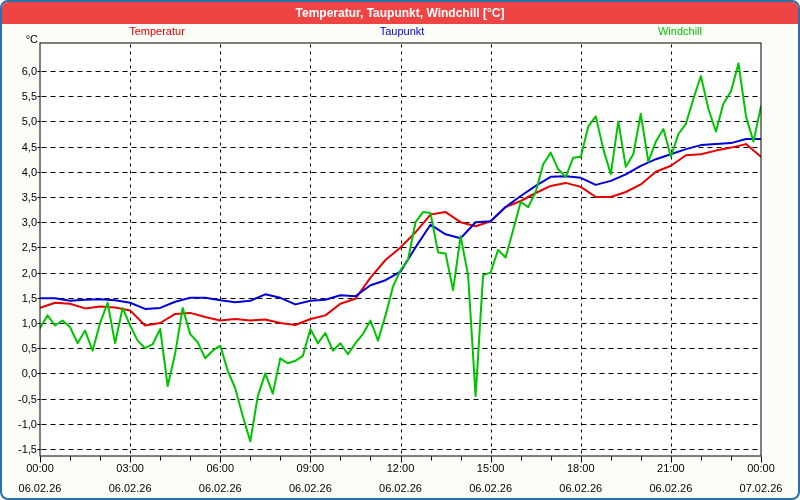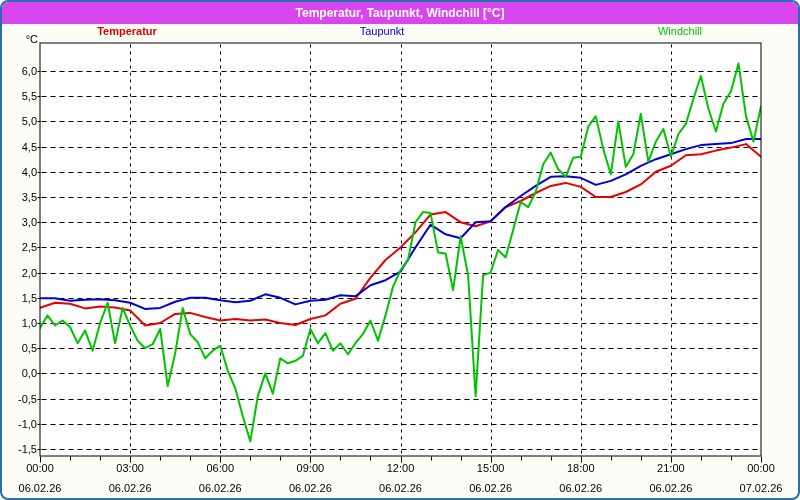--- a/index.html
+++ b/index.html
@@ -8,21 +8,21 @@
     width:800px;height:500px;
     box-sizing:border-box;
     border:2px solid #2770a9;
     border-radius:8px;
     background:#fdfdf8;
     overflow:hidden;
     font-family:"Liberation Sans", sans-serif;
   }
   .titlebar{
     position:absolute;left:0;top:0;right:0;height:22px;
-    background:#d946ef;
+    background:#ef4444;
     color:#ffffff;
     text-align:center;
     line-height:22px;
     font-size:12px;
     font-weight:bold;
   }
   .legend{position:absolute;left:0;top:0;right:0;height:40px;}
   .legend span{
     position:absolute;top:23px;
     transform:translateX(-50%);
@@ -38,22 +38,22 @@
 </style>
 </head>
 <body>
 
 <div class="window">
   <div class="titlebar">
     <span>Temperatur, Taupunkt, Windchill [°C]</span>
   </div>
 
   <div class="legend">
-      <span style="left: 125px; color: rgb(230, 0, 0); font-weight: bold;">Temperatur</span>
-      <span style="left: 380px; color: rgb(0, 0, 216);">Taupunkt</span>
+      <span style="left: 155px; color: rgb(230, 0, 0);">Temperatur</span>
+      <span style="left: 400px; color: rgb(0, 0, 216);">Taupunkt</span>
       <span style="left: 642px; color: rgb(0, 196, 0); margin-left: 36px;">Windchill</span>
     </div>
 
   <div class="unit">°C</div>
 
   <svg class="chart" width="796" height="496" viewBox="0 0 796 496" id="chartsvg">
       <rect x="38" y="41" width="721" height="413" fill="#ffffff" stroke="none"></rect>
       <g stroke="#000000" stroke-width="1" transform="translate(0.5,0.5)">
         <line x1="39" y1="447" x2="758" y2="447" stroke-dasharray="5 4"></line>
         <line x1="35" y1="447" x2="38" y2="447"></line>

